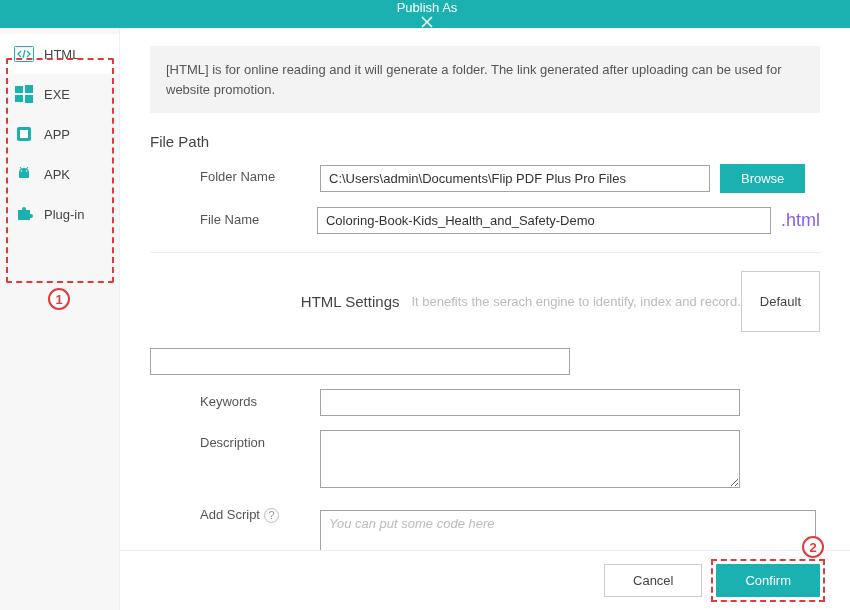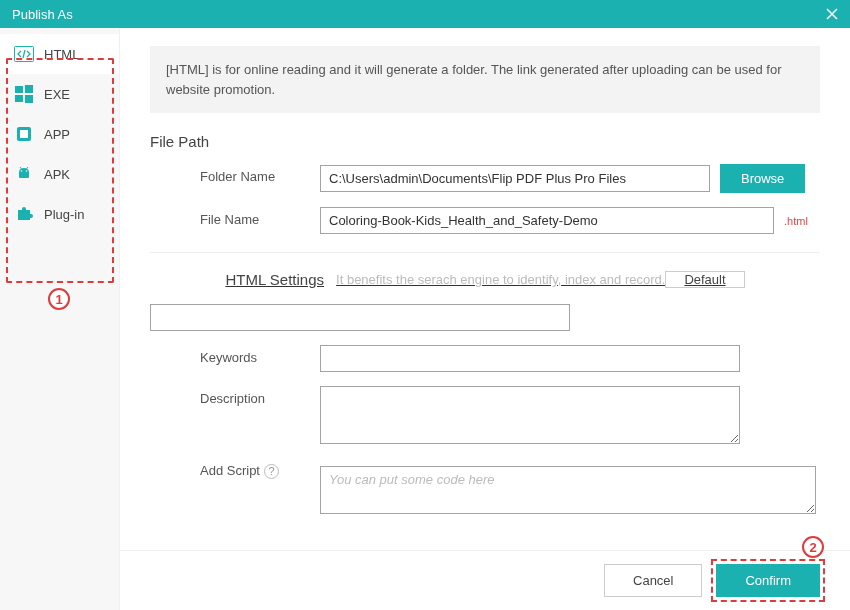--- a/index.html
+++ b/index.html
@@ -1,43 +1,43 @@
 <!DOCTYPE html>
 <html><head>
   <meta charset="utf-8">
   <style>
     * { box-sizing: border-box; margin: 0; padding: 0; }
     body { font-family: "Segoe UI", Arial, sans-serif; font-size: 13px; color: #333; background: #fff; width: 850px; height: 610px; overflow: hidden; }
-    .titlebar { background: #1bb1b1; color: #fff; height: 28px; display: flex; align-items: center; justify-content: space-between; padding: 0 8px 0 12px; font-size: 13px; }
+    .titlebar { background: #1bb1b1; color: #fff; height: 28px; display: flex; align-items: center; justify-content: space-between; padding: 0 8px 0 12px; font-size: 13px; flex-direction: column; }
     .titlebar .close { width: 20px; height: 20px; display:flex; align-items:center; justify-content:center; cursor:pointer; }
     .body { display: flex; height: calc(100% - 28px); }
     .sidebar { width: 120px; background: #f7f7f7; border-right: 1px solid #f0f0f0; position: relative; }
     .sidebar-inner { padding: 6px 0; text-align: right; }
     .side-item { display: flex; align-items: center; gap: 10px; padding: 10px 14px; color: #444; cursor: pointer; }
     .side-item.active { background: #fff; }
     .side-item .ic { width: 20px; height: 20px; display:flex; align-items:center; justify-content:center; }
     .redbox { position: absolute; left: 6px; top: 30px; width: 108px; height: 225px; border: 2px dashed #e03b3b; border-radius: 2px; pointer-events: none; }
     .anno { position: absolute; width: 22px; height: 22px; border: 2px solid #e03b3b; border-radius: 50%; color: #e03b3b; font-size: 13px; font-weight: 600; display:flex; align-items:center; justify-content:center; background:#fff; }
     .main { flex: 1; padding: 18px 30px 0 30px; overflow: auto; position: relative; }
     .infobox { background: #f3f3f3; padding: 14px 16px; color: #555; margin-bottom: 20px; font-size: 13px; line-height: 1.5; }
     .sec-heading { font-size: 15px; color: #444; margin-bottom: 14px; }
     .sec-row { display:flex; align-items:flex-start; margin-bottom: 14px; }
     .sec-label { width: 120px; padding-left: 50px; padding-top: 5px; color: #555; box-sizing: content-box; }
     .sec-field { flex: 1; display:flex; align-items:center; gap: 10px; }
     input[type=text], textarea { border: 1px solid #a3a3a3; padding: 5px 8px; font-size: 13px; color: #333; font-family: inherit; }
     textarea { resize: both; }
-    .btn { border: 1px solid #ccc; background: #fff; padding: 0 18px; cursor: pointer; font-size: 13px; color: #444; }
+    .btn { border: 1px solid #ccc; background: #fff; padding: 22px 18px; cursor: pointer; font-size: 13px; color: #444; }
     .btn-primary { background: #1bb1b1; color: #fff; border-color: #1bb1b1; }
     hr.sep { border: none; border-top: 1px solid #eee; margin: 18px 0; }
-    .settings-header { display:flex; align-items:center; justify-content:center; margin-bottom: 16px; text-decoration: underline; }
+    .settings-header { display:flex; align-items:center; justify-content:flex-end; margin-bottom: 16px; }
     .settings-hint { color: #bbb; font-size: 13px; margin-left: 12px; }
     .footer { position: absolute; left: 120px; right: 0; bottom: 0; height: 60px; border-top: 1px solid #eee; display:flex; align-items:center; justify-content:flex-end; gap: 14px; padding: 0 30px; background:#fff; }
     .confirm-wrap { position: relative; }
     .confirm-border { position: absolute; left: -5px; top: -5px; right: -5px; bottom: -5px; border: 2px dashed #e03b3b; pointer-events:none; }
-    .ext { color: #ef4444; font-size: 11px; }
+    .ext { color: #8b5cf6; font-size: 18px; }
     .help-icon { display:inline-flex; width:15px; height:15px; border:1px solid #bbb; border-radius:50%; align-items:center; justify-content:center; font-size:11px; color:#999; margin-left:4px; }
     ::placeholder { color: #bbb; font-style: italic; }
   </style>
 </head>
 <body>
 
 <div class="titlebar">
   <span>Publish As</span>
   <span class="close">
     <svg width="14" height="14" viewBox="0 0 14 14">

